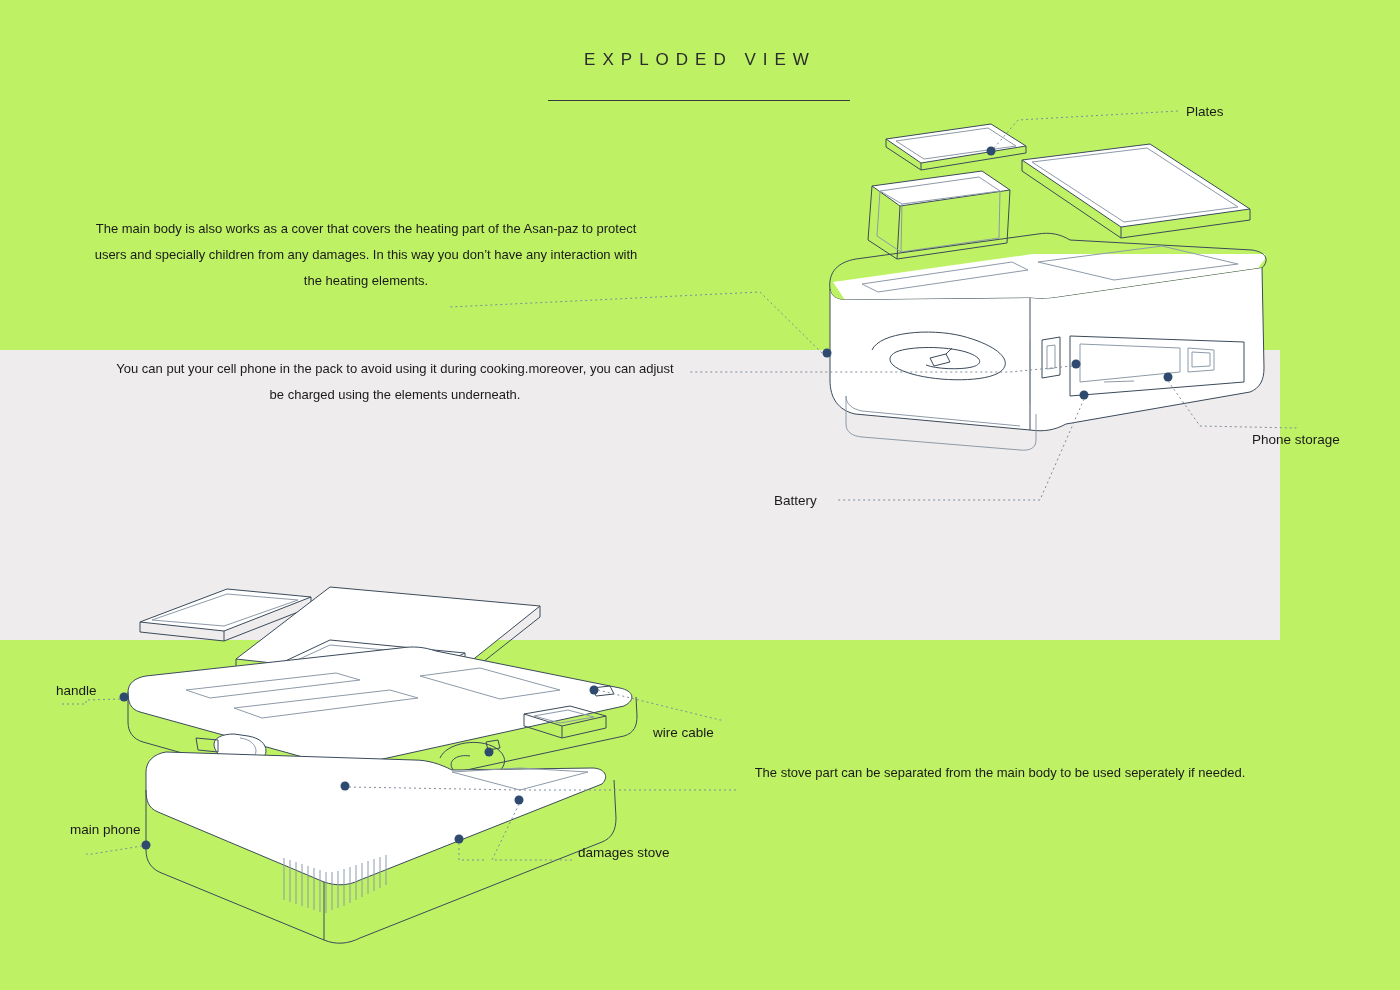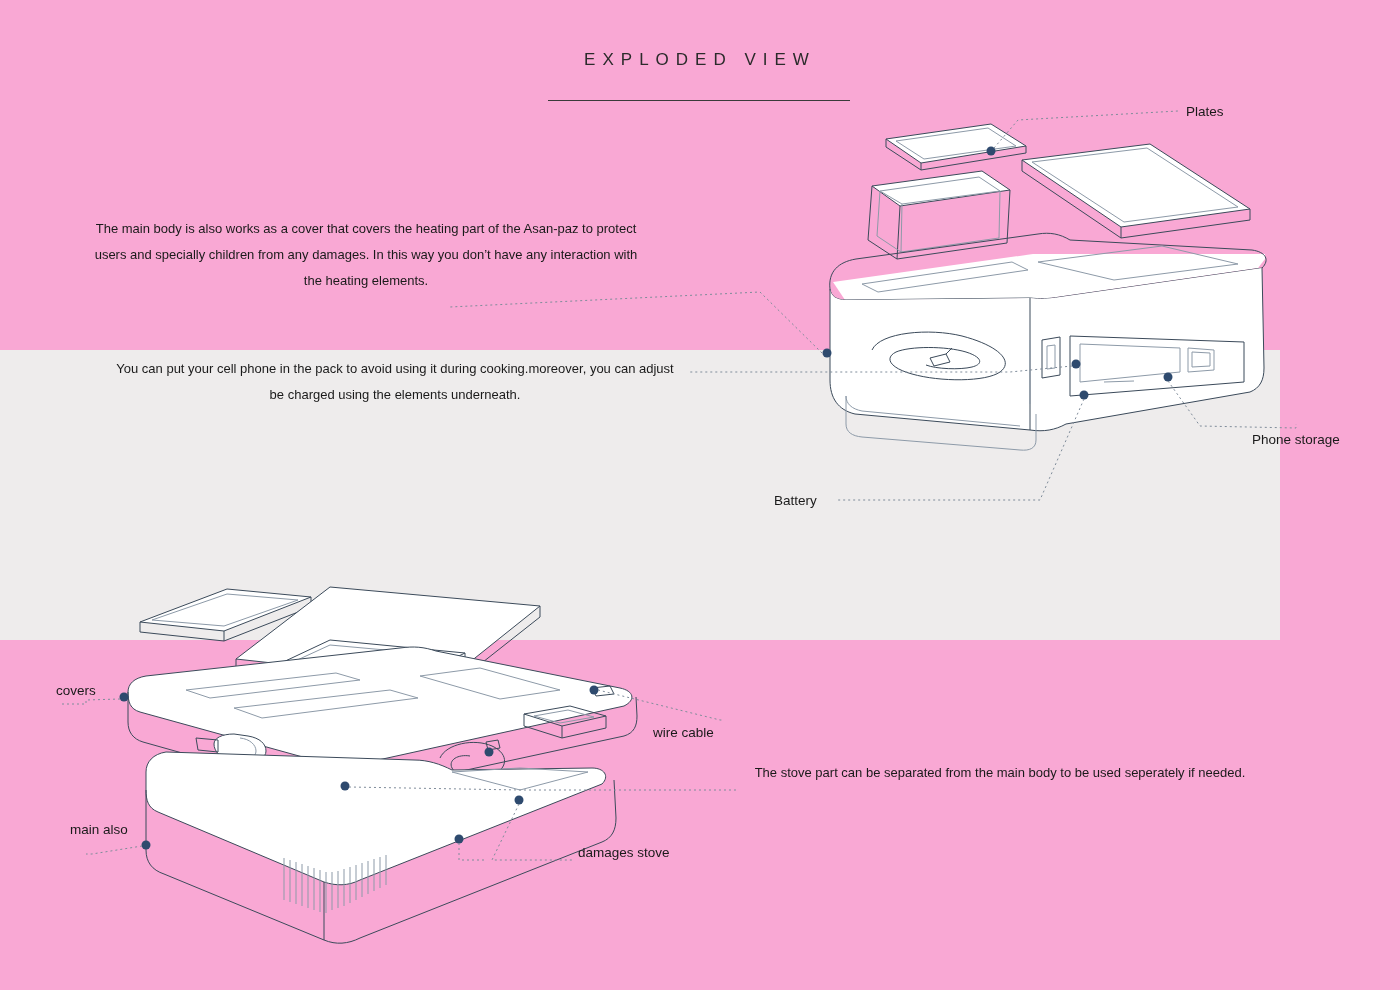--- a/index.html
+++ b/index.html
@@ -7,21 +7,21 @@
     padding: 0;
     background: #ffffff;
   }
   body {
     font-family: "Liberation Sans", sans-serif;
   }
   #page {
     position: relative;
     width: 1400px;
     height: 990px;
-    background: #f9a8d4;
+    background: #bef264;
     overflow: hidden;
   }
   
   .band {
     position: absolute;
     left: 0;
     top: 350px;
     width: 1280px;
     height: 290px;
     background: #eeecec;
@@ -268,18 +268,18 @@
 
   </svg>
 
   <div class="note note-1">The main body is also works as a cover that covers the heating part of the Asan-paz to protect users and specially children from any damages. In this way you don’t have any interaction with the heating elements.</div>
   <div class="note note-2">You can put your cell phone in the pack to avoid using it during cooking.moreover, you can adjust be charged using the elements underneath.</div>
   <div class="note note-3">The stove part can be separated from the main body to be used seperately if needed.</div>
 
   <div class="label lbl-plates">Plates</div>
   <div class="label lbl-phone">Phone storage</div>
   <div class="label lbl-battery">Battery</div>
-  <div class="label lbl-handle">covers</div>
-  <div class="label lbl-mainbody">main also</div>
+  <div class="label lbl-handle">handle</div>
+  <div class="label lbl-mainbody">main phone</div>
   <div class="label lbl-wire">wire cable</div>
   <div class="label lbl-stove">damages stove</div>
 
 </div>
 
 </body></html>

